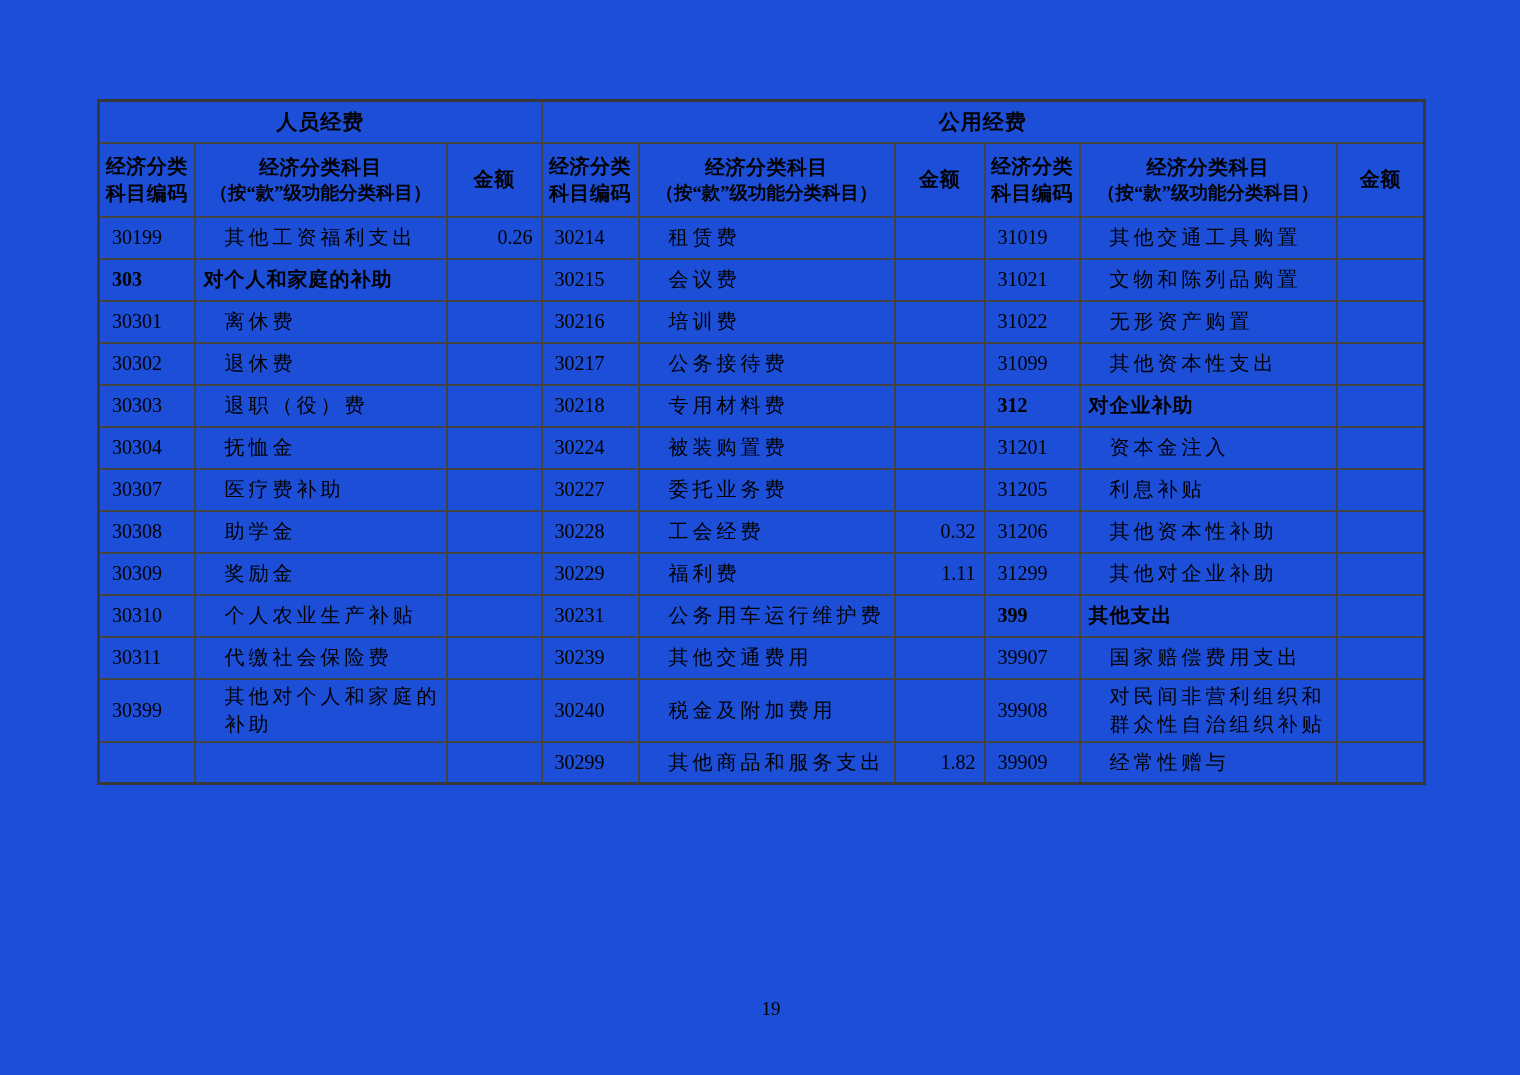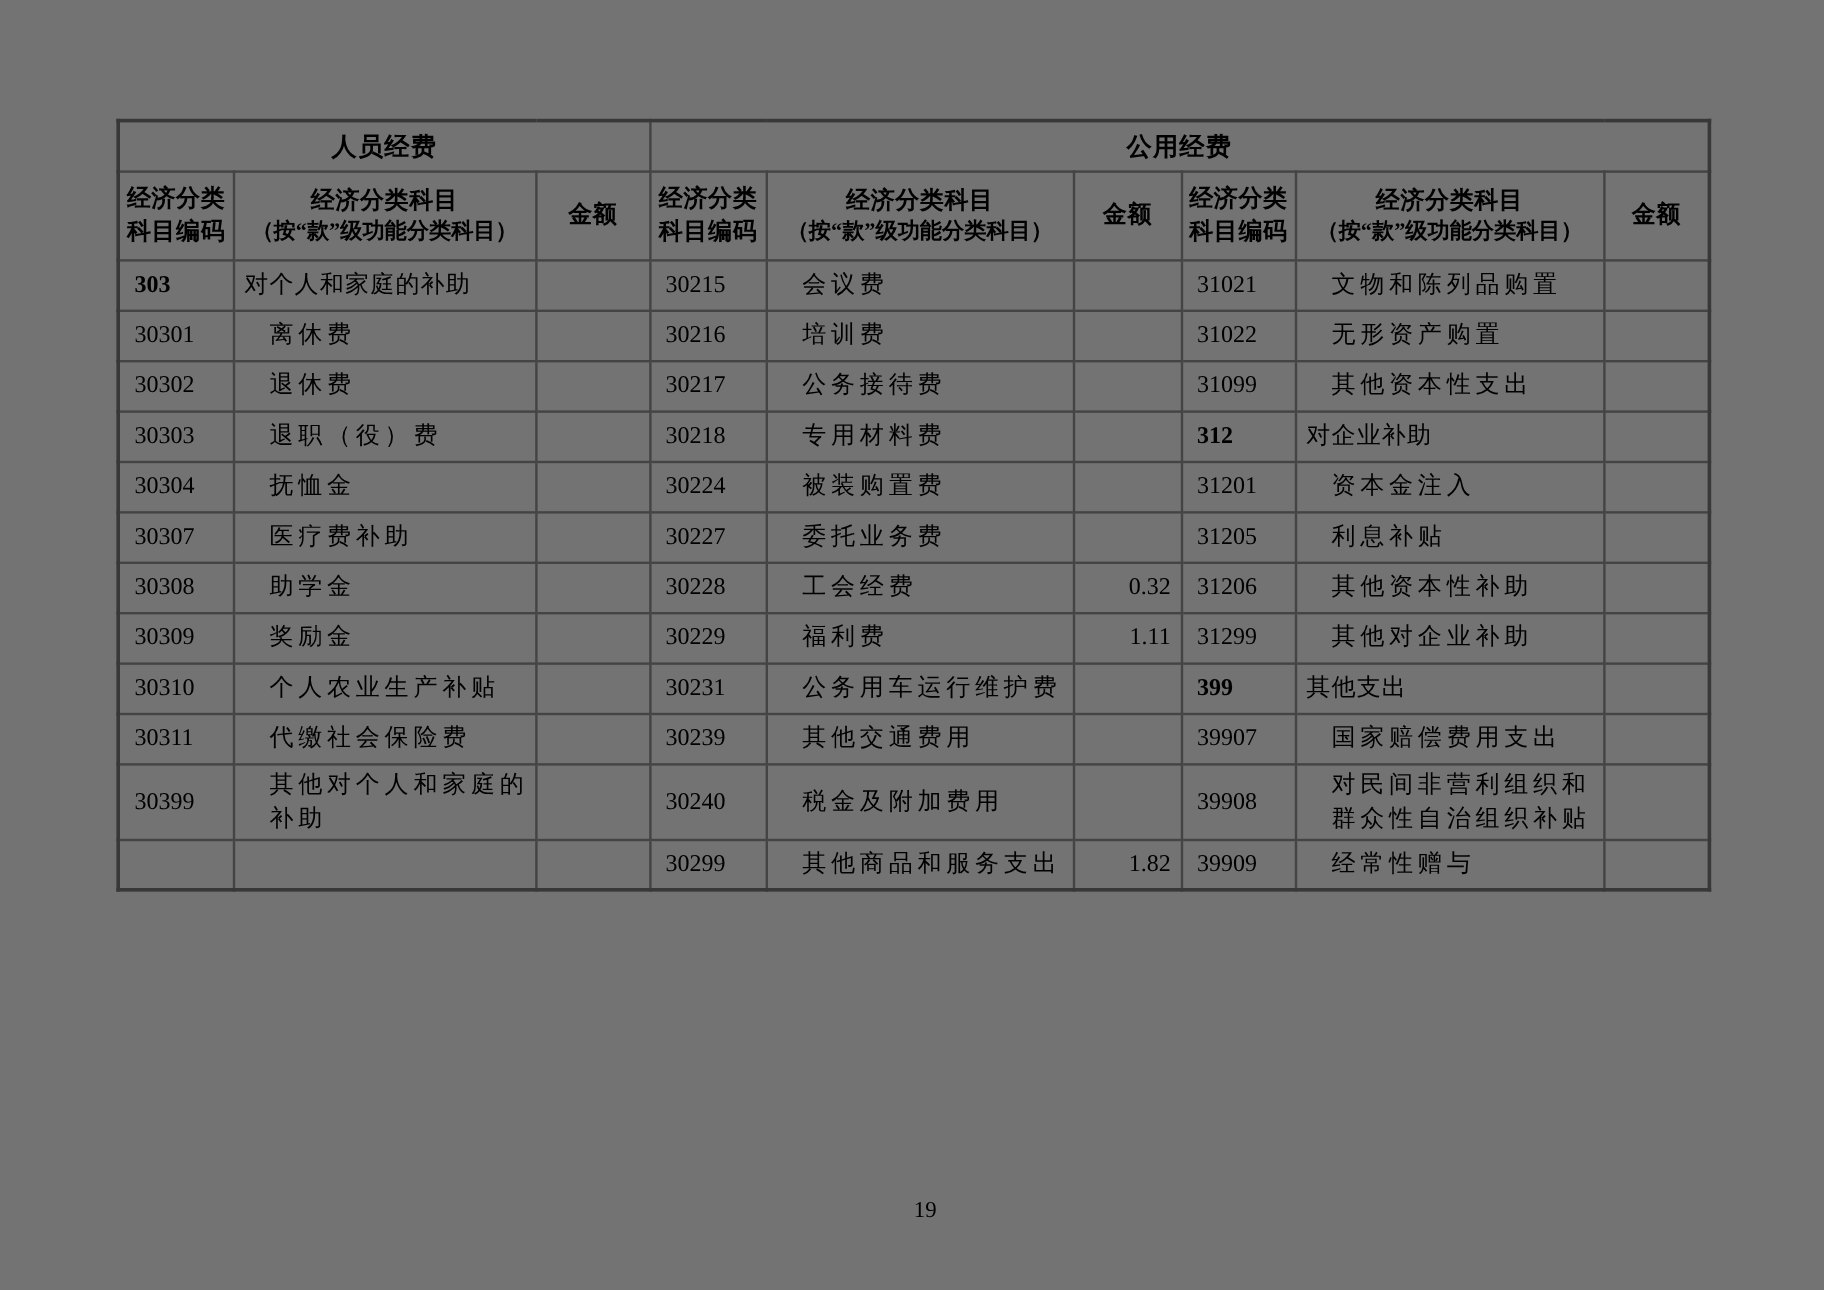--- a/index.html
+++ b/index.html
@@ -4,21 +4,21 @@
 <style>
   html, body {
     margin: 0;
     padding: 0;
     background: #ffffff;
   }
   .page {
     position: relative;
     width: 1520px;
     height: 1075px;
-    background: #737373;
+    background: #1d4ed8;
     font-family: "Liberation Serif", "DejaVu Serif", serif;
     color: #000000;
     overflow: hidden;
   }
   table.budget-table {
     position: absolute;
     left: 97px;
     top: 99px;
     width: 1326px;
     border-collapse: collapse;
@@ -70,21 +70,21 @@
   }
   td.amount {
     font-size: 20px;
     text-align: right;
     padding-right: 8px;
   }
   td.code.bold {
     font-weight: bold;
   }
   td.name.bold {
-    font-weight: normal;
+    font-weight: bold;
     padding-left: 8px;
     letter-spacing: 1px;
   }
   .page-number {
     position: absolute;
     top: 998px;
     left: 11px;
     width: 100%;
     text-align: center;
     font-size: 19px;
@@ -136,20 +136,31 @@
           </th>
           <th class="th-subject">
             <div class="sub1">经济分类科目</div>
             <div class="sub2">（按“款”级功能分类科目）</div>
           </th>
           <th class="th-amount">金额</th>
         </tr>
       </thead>
     <tbody>
         <tr class="row-normal">
+          <td class="code">30199</td>
+          <td class="name">其他工资福利支出</td>
+          <td class="amount">0.26</td>
+          <td class="code">30214</td>
+          <td class="name">租赁费</td>
+          <td class="amount"></td>
+          <td class="code">31019</td>
+          <td class="name">其他交通工具购置</td>
+          <td class="amount"></td>
+        </tr>
+        <tr class="row-normal">
           <td class="code bold">303</td>
           <td class="name bold">对个人和家庭的补助</td>
           <td class="amount"></td>
           <td class="code">30215</td>
           <td class="name">会议费</td>
           <td class="amount"></td>
           <td class="code">31021</td>
           <td class="name">文物和陈列品购置</td>
           <td class="amount"></td>
         </tr>

